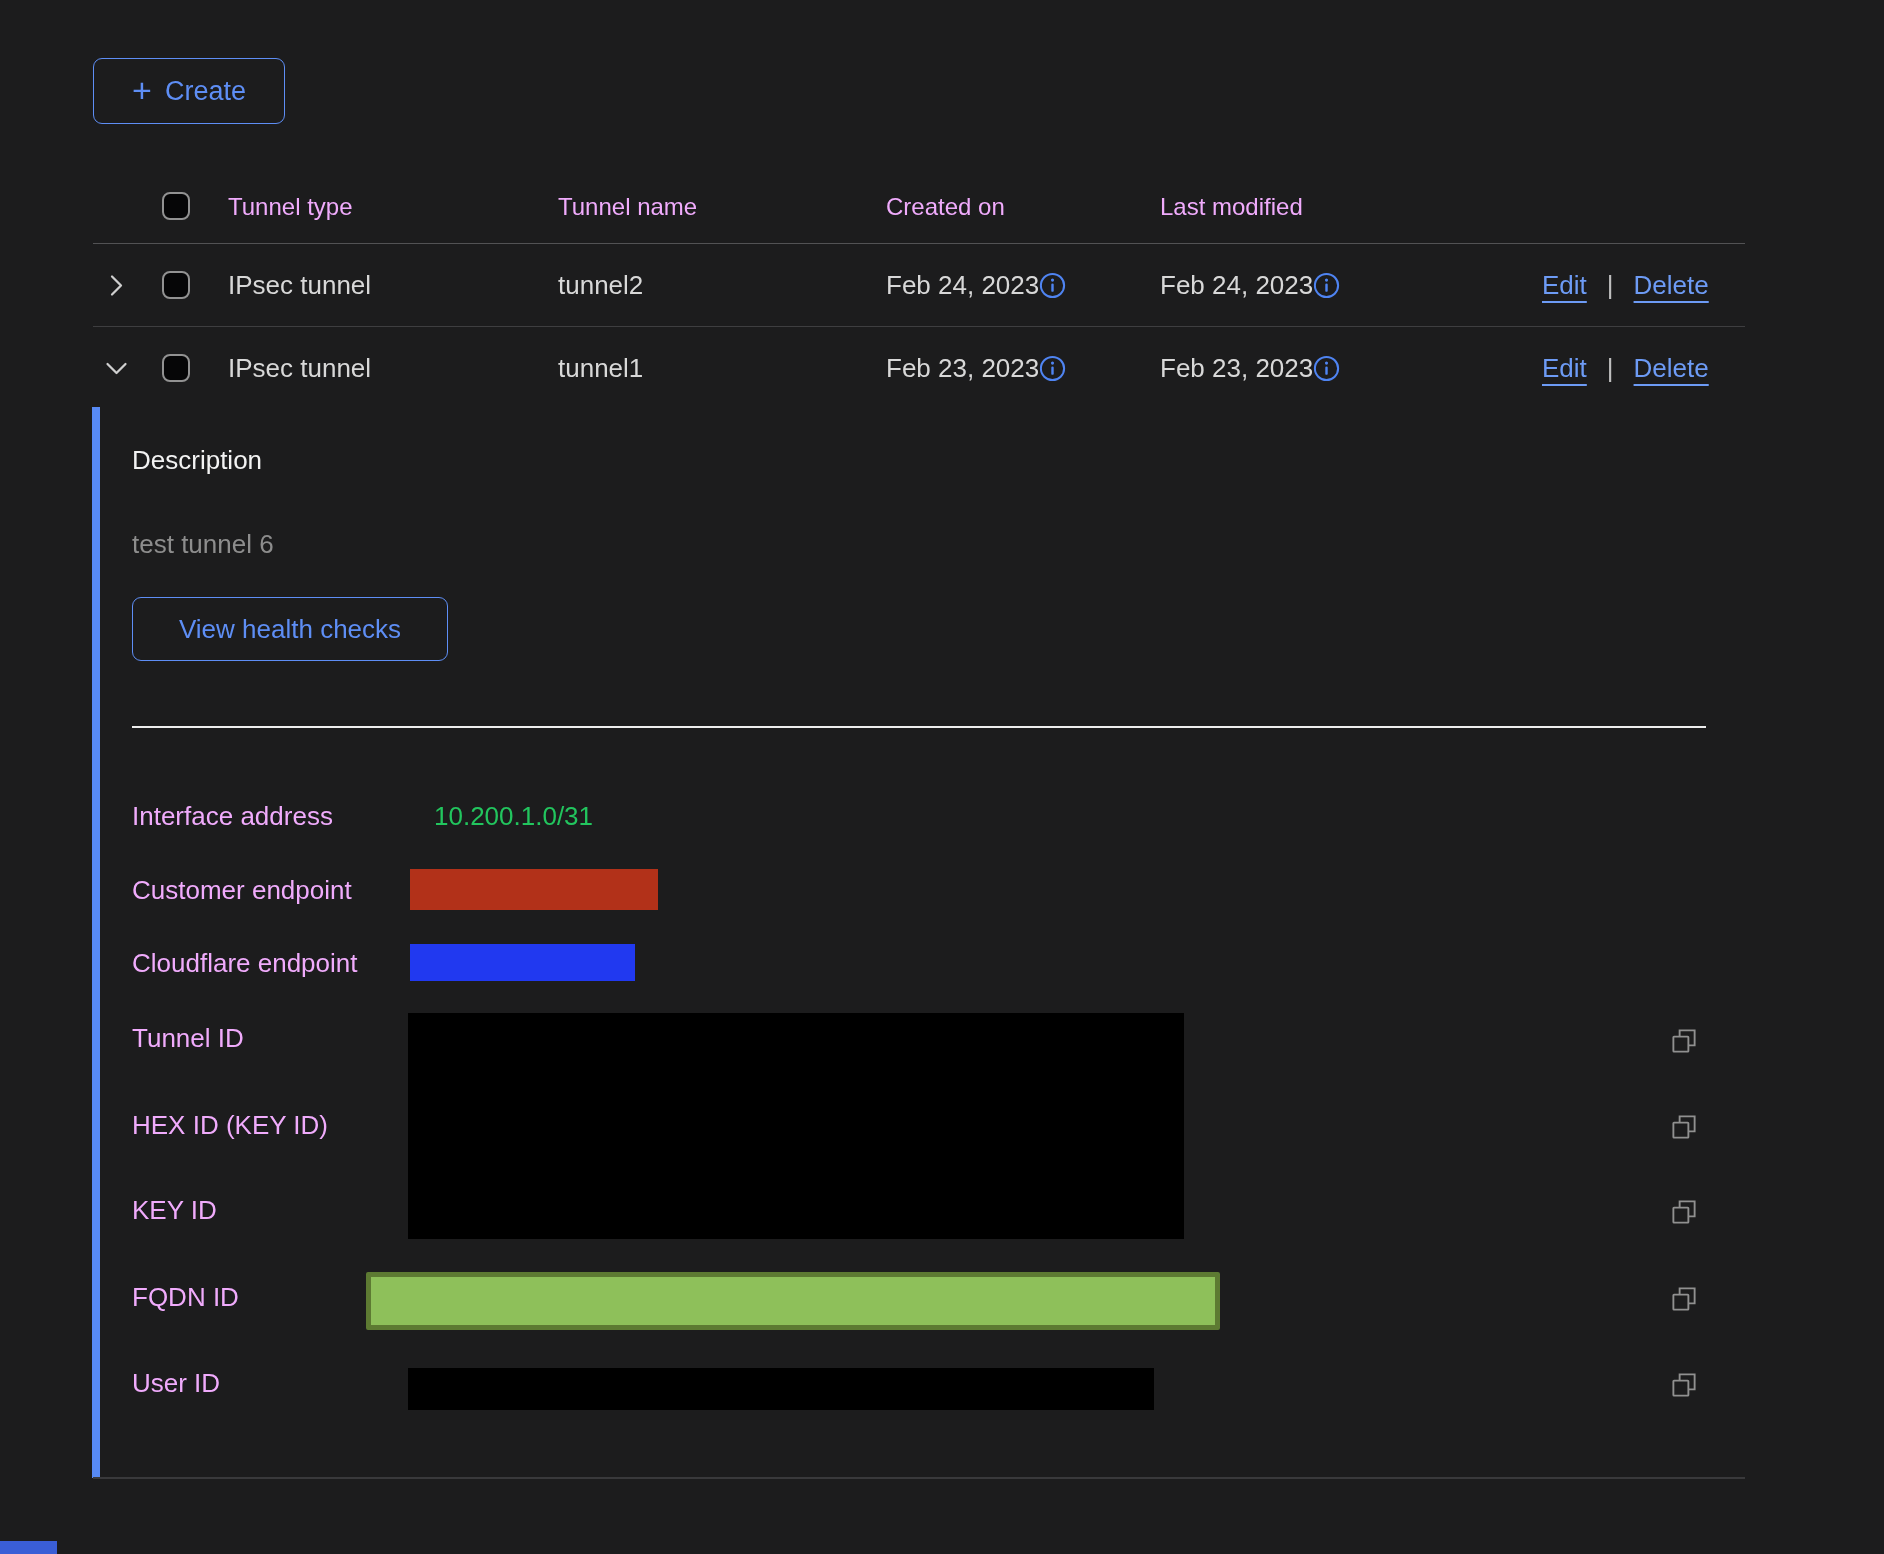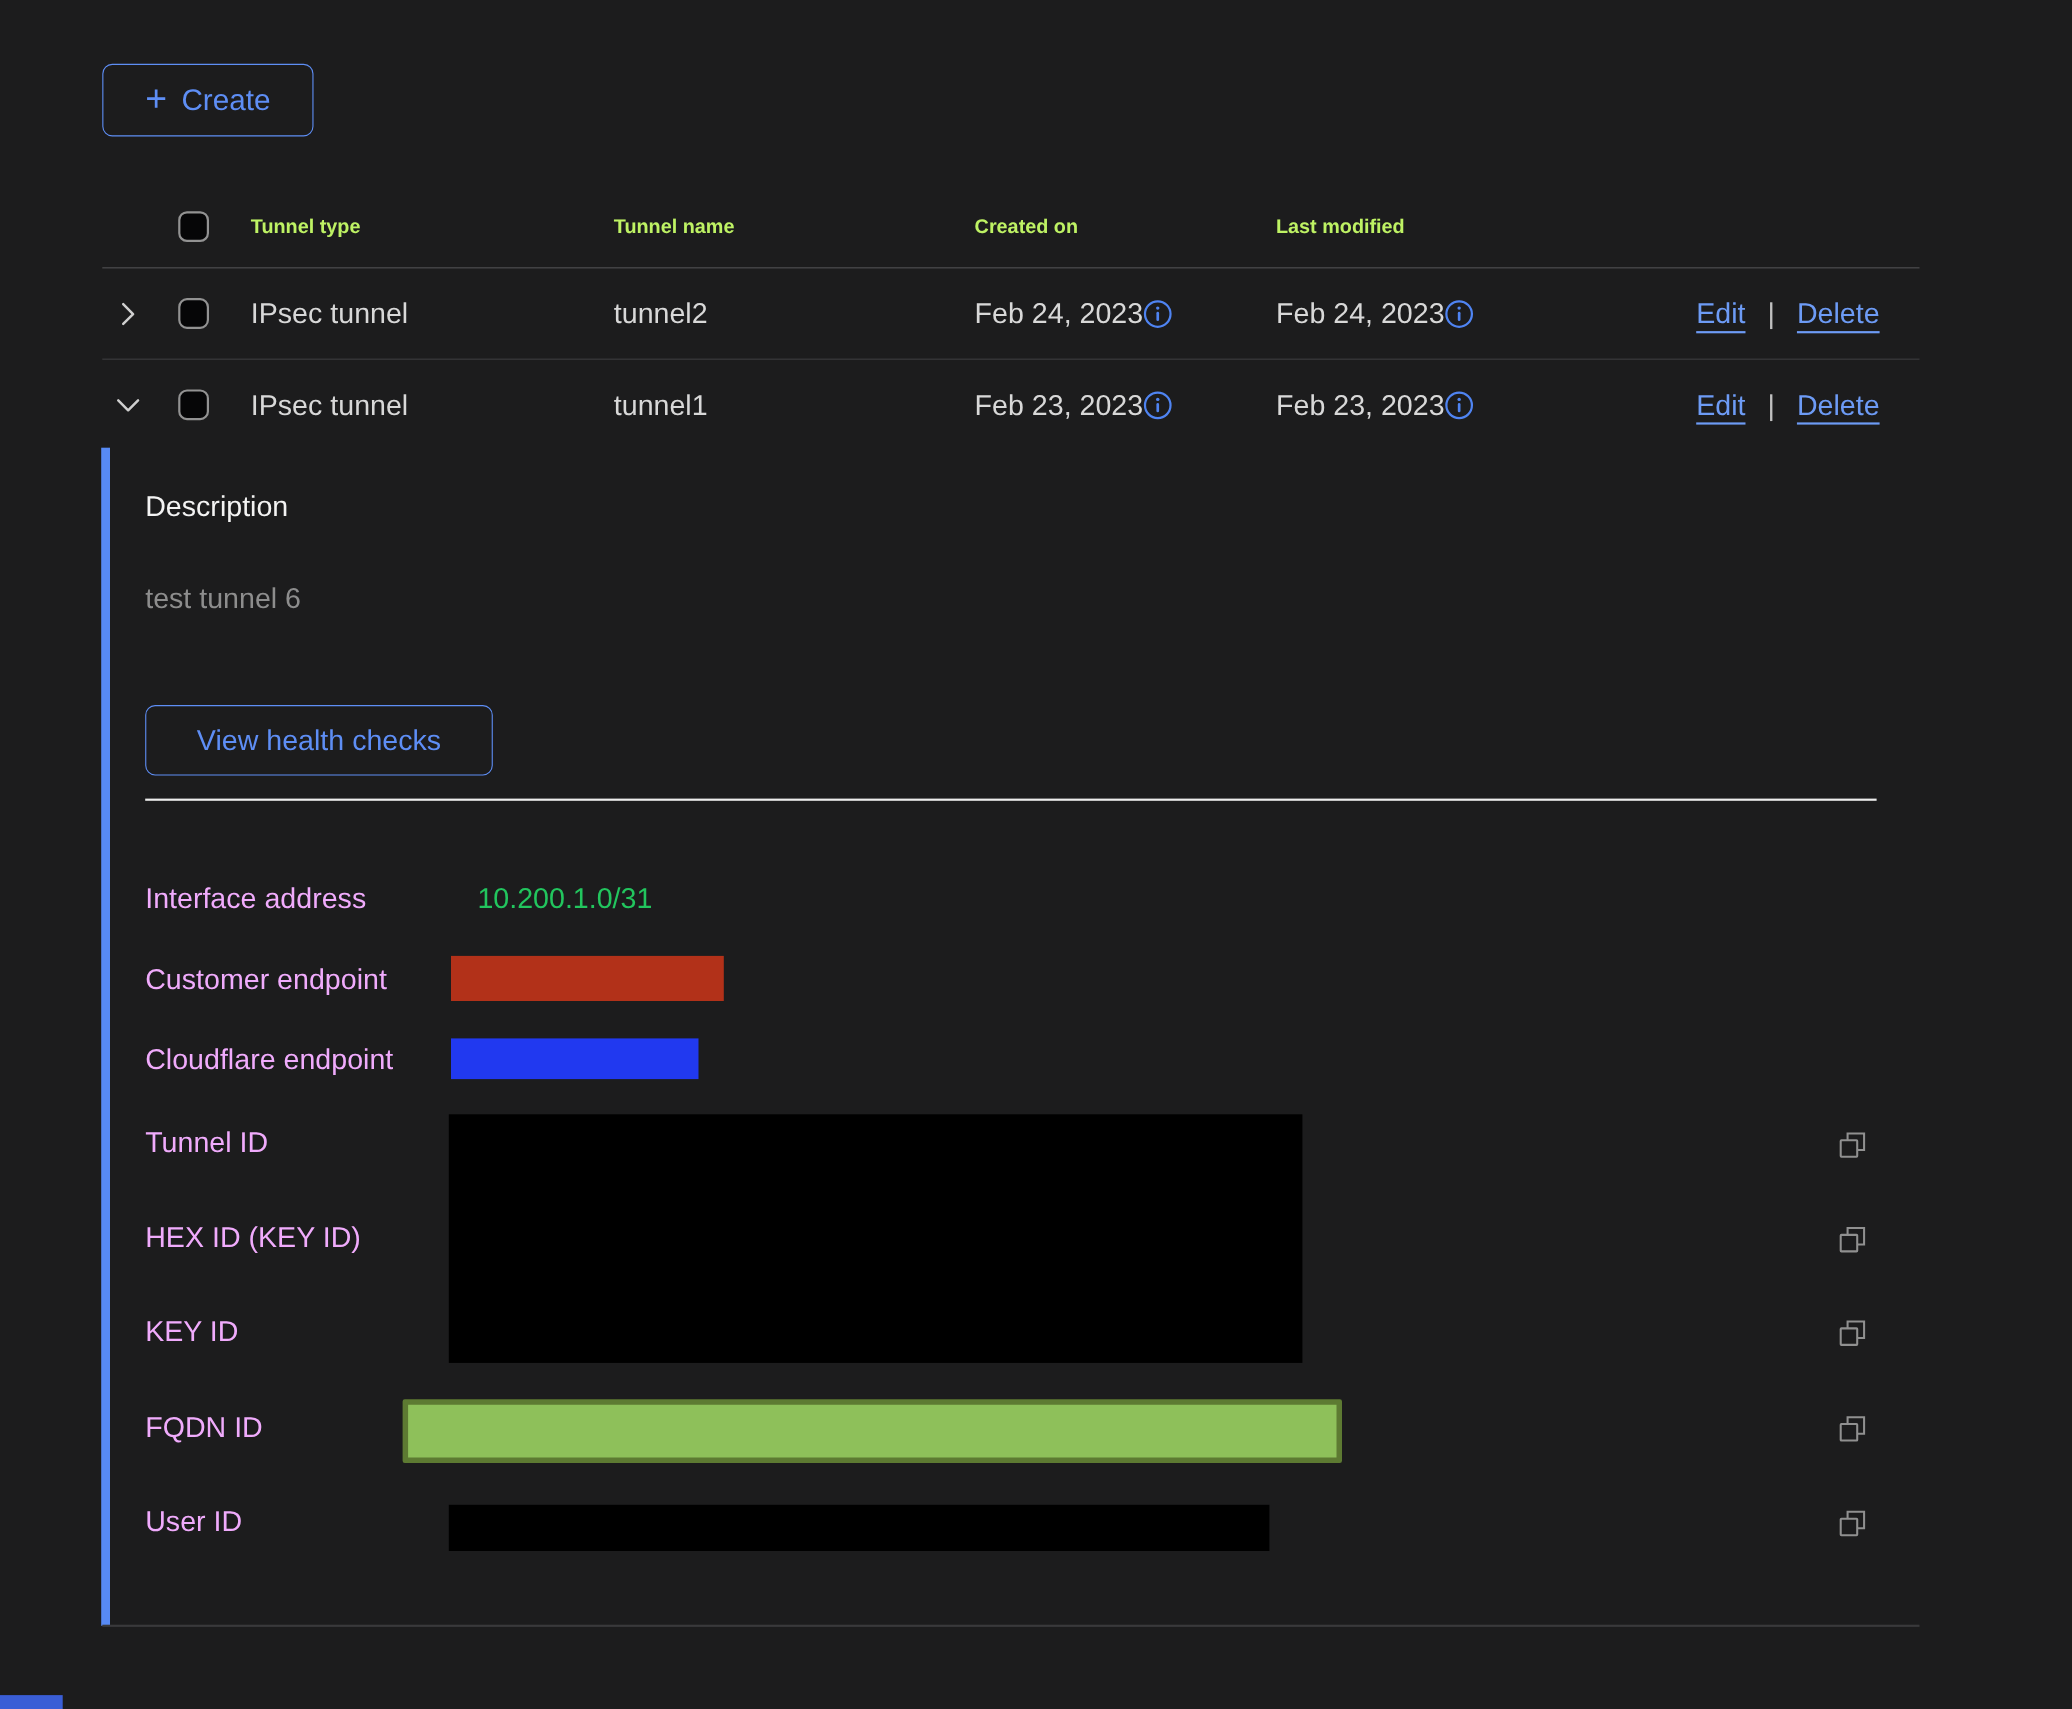--- a/index.html
+++ b/index.html
@@ -16,21 +16,21 @@
     border-radius:9px;color:var(--accent-blue,#5E8EF5);
     display:flex;align-items:center;justify-content:center;gap:13px;
     font-family:inherit;font-size:27px;cursor:pointer;
   }
   .create-btn .plus{font-size:34px;font-weight:300;line-height:1;margin-top:-3px;}
   
   .table{position:absolute;left:93px;top:170px;width:1652px;}
   .thead{position:relative;height:73px;border-bottom:1px solid #525254;}
   .th{
     position:absolute;top:0;height:73px;line-height:73px;
-    font-size:18px;font-weight:700;color:#bef264;white-space:nowrap;
+    font-size:24px;font-weight:400;color:#f0abfc;white-space:nowrap;
   }
   .trow{position:relative;height:82px;border-bottom:1px solid #3E3E40;}
   .trow.no-border{border-bottom:none;}
   .cell{
     position:absolute;top:0;height:82px;line-height:82px;
     font-size:26px;color:#D8D8D8;white-space:nowrap;
   }
   .datecell{display:flex;align-items:center;line-height:normal;}
   .checkbox{
     position:absolute;width:28px;height:28px;box-sizing:border-box;
@@ -61,21 +61,21 @@
   .dvalue{
     position:absolute;height:34px;line-height:34px;
     font-size:26px;color:#22c55e;white-space:nowrap;
   }
   .desc-label{color:#F3F3F3;font-weight:500;}
   .desc-value{color:#8D8D8D;}
   .health-btn{
     position:absolute;left:132px;top:597px;width:316px;height:64px;
     background:transparent;border:1.5px solid var(--accent-blue,#5E8EF5);
     border-radius:9px;color:var(--accent-blue,#5E8EF5);
-    font-family:inherit;font-size:26px;cursor:pointer;margin-top:44px;
+    font-family:inherit;font-size:26px;cursor:pointer;
   }
   .detail-divider{position:absolute;left:132px;top:726px;width:1574px;height:2px;background:#ECECEC;}
   
   .redact{position:absolute;}
   .redact-red{left:410px;top:869px;width:248px;height:41px;background:var(--redaction-red,#B23119);}
   .redact-blue{left:410px;top:944px;width:225px;height:37px;background:var(--redaction-blue,#2139F0);}
   .redact-ids{left:408px;top:1013px;width:776px;height:226px;background:var(--redaction-black,#000);}
   .redact-green{
     left:366px;top:1272px;width:854px;height:58px;box-sizing:border-box;
     background:var(--redaction-green,#8EC05A);

